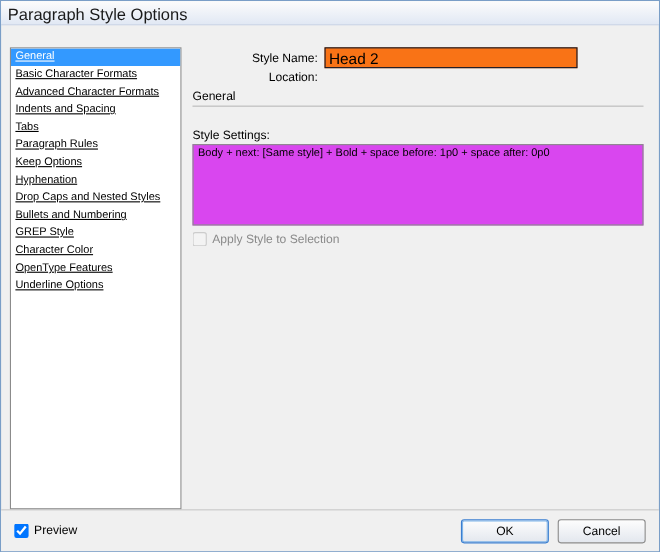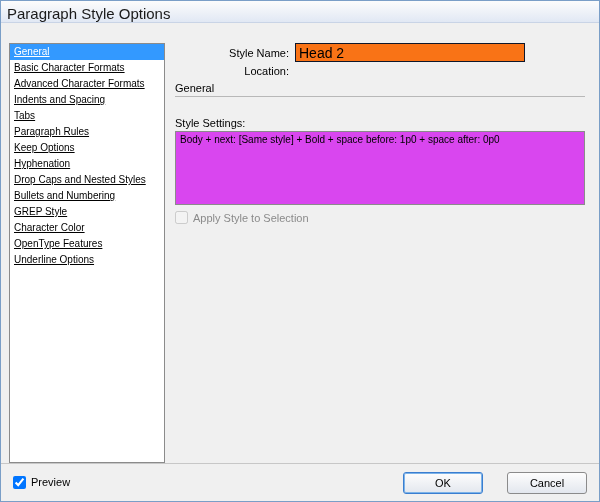--- a/index.html
+++ b/index.html
@@ -141,21 +141,21 @@
     border-top:1px solid #c7c7c7;
     display:flex; align-items:center;
     padding:0 12px;
     background:#f0f0f0;
   }
   .footer .spacer { flex:1; }
   .footer-btn {
     width:80px; height:22px;
     border:1px solid #8b8b8b;
     background:linear-gradient(#fdfdfd,#e3e7ee);
-    margin-left:24px;
+    margin-left:8px;
     font-family:inherit; font-size:11px;
     border-radius:3px;
     cursor:pointer;
   }
   .footer-btn.default {
     border:1px solid #3a7ed0;
     box-shadow:0 0 0 1px #7db3e8 inset;
   }
   .preview-check { display:flex; align-items:flex-start; }
   .preview-check input { margin:0 5px 0 0; }

